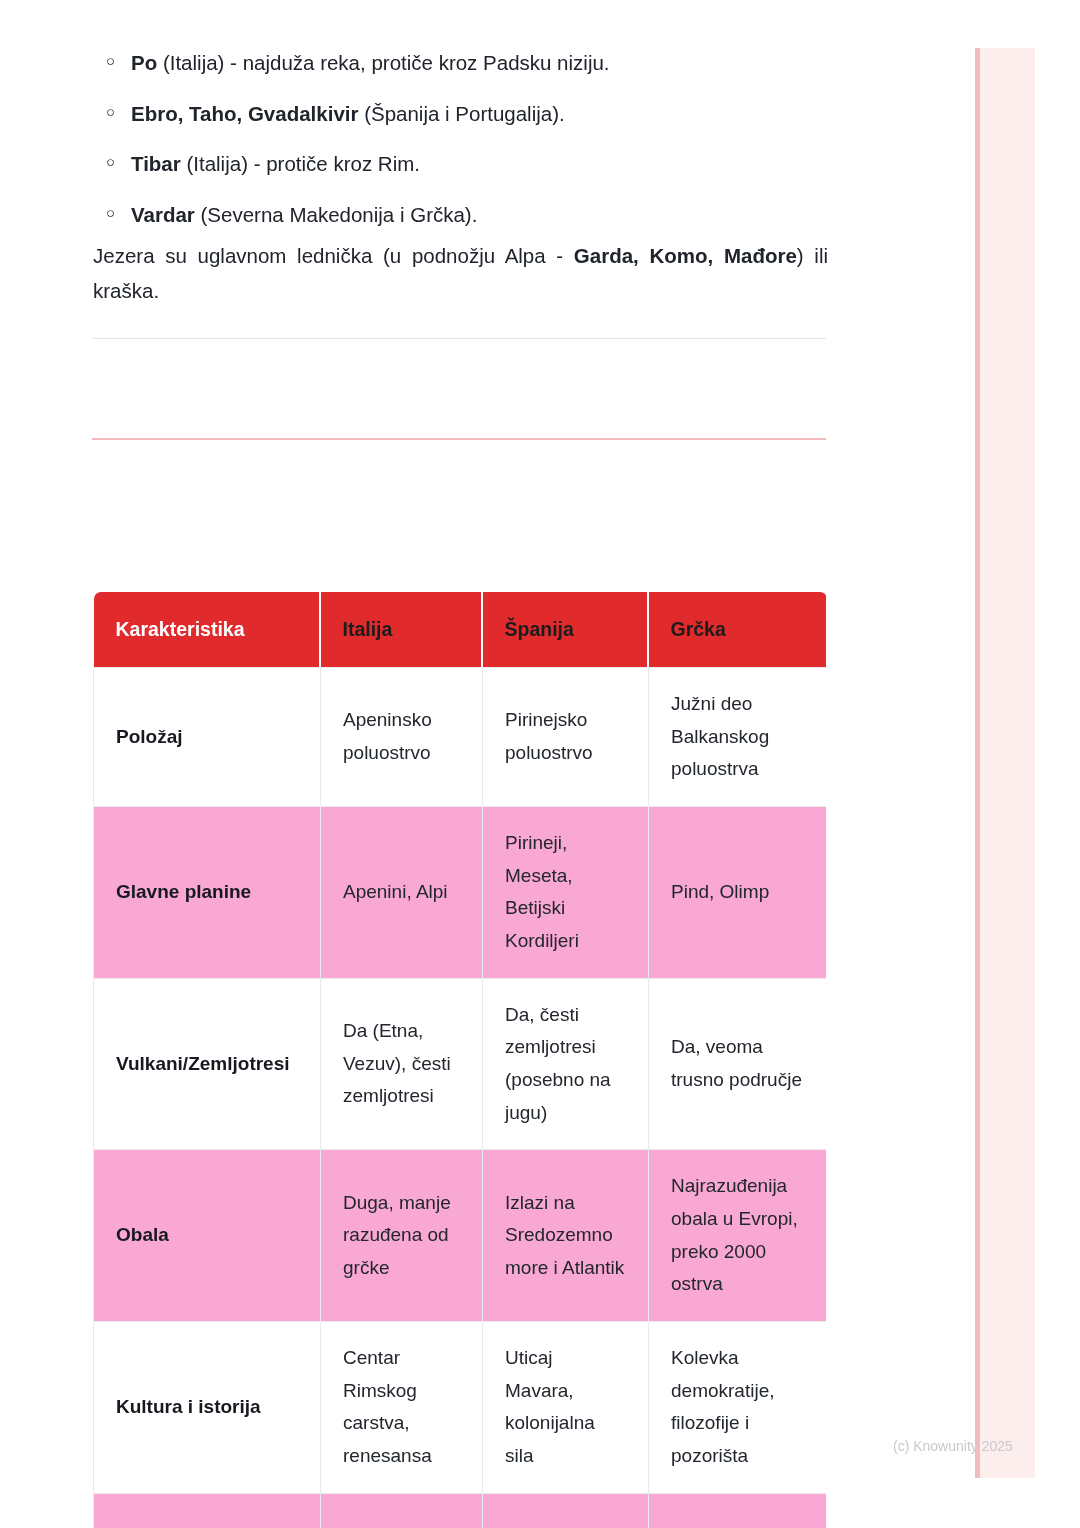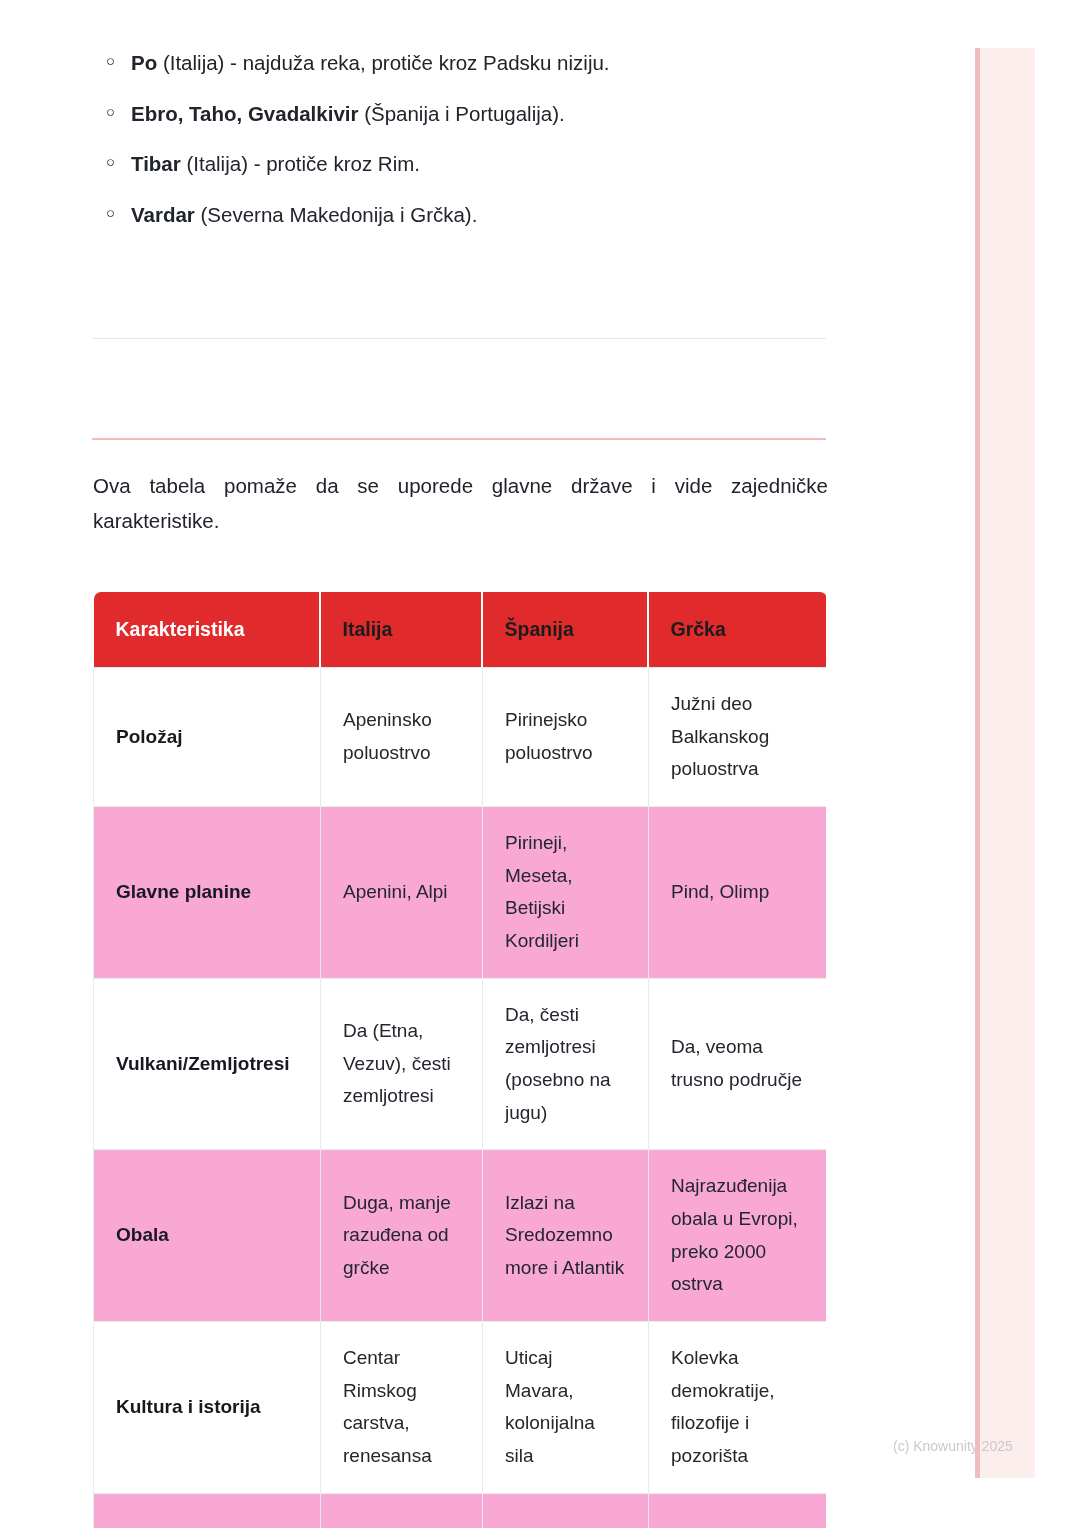--- a/index.html
+++ b/index.html
@@ -208,26 +208,26 @@
       <span class="bullet">○</span><span class="term">Ebro, Taho, Gvadalkivir</span><span> (Španija i Portugalija).</span>
     </li>
     <li>
       <span class="bullet">○</span><span class="term">Tibar</span><span> (Italija) - protiče kroz Rim.</span>
     </li>
     <li>
       <span class="bullet">○</span><span class="term">Vardar</span><span> (Severna Makedonija i Grčka).</span>
     </li>
   </ul>
 
+  <p class="body-para" id="para-lakes"><span>Jezera su uglavnom lednička (u podnožju Alpa - </span><span class="strong">Garda, Komo, Mađore</span><span>) ili kraška.</span></p>
 
   <div id="divider"></div>
 
   <div id="heading-underline"></div>
 
-  <p class="body-para" id="para-table-intro">Ova tabela pomaže da se uporede glavne države i vide zajedničke karakteristike.</p>
 
   <div id="comparison-table-wrap">
     <table id="comparison-table">
       <colgroup>
         <col class="c0">
           <col class="c1">
           <col class="c2">
           <col class="c3">
       </colgroup>
       <thead>

